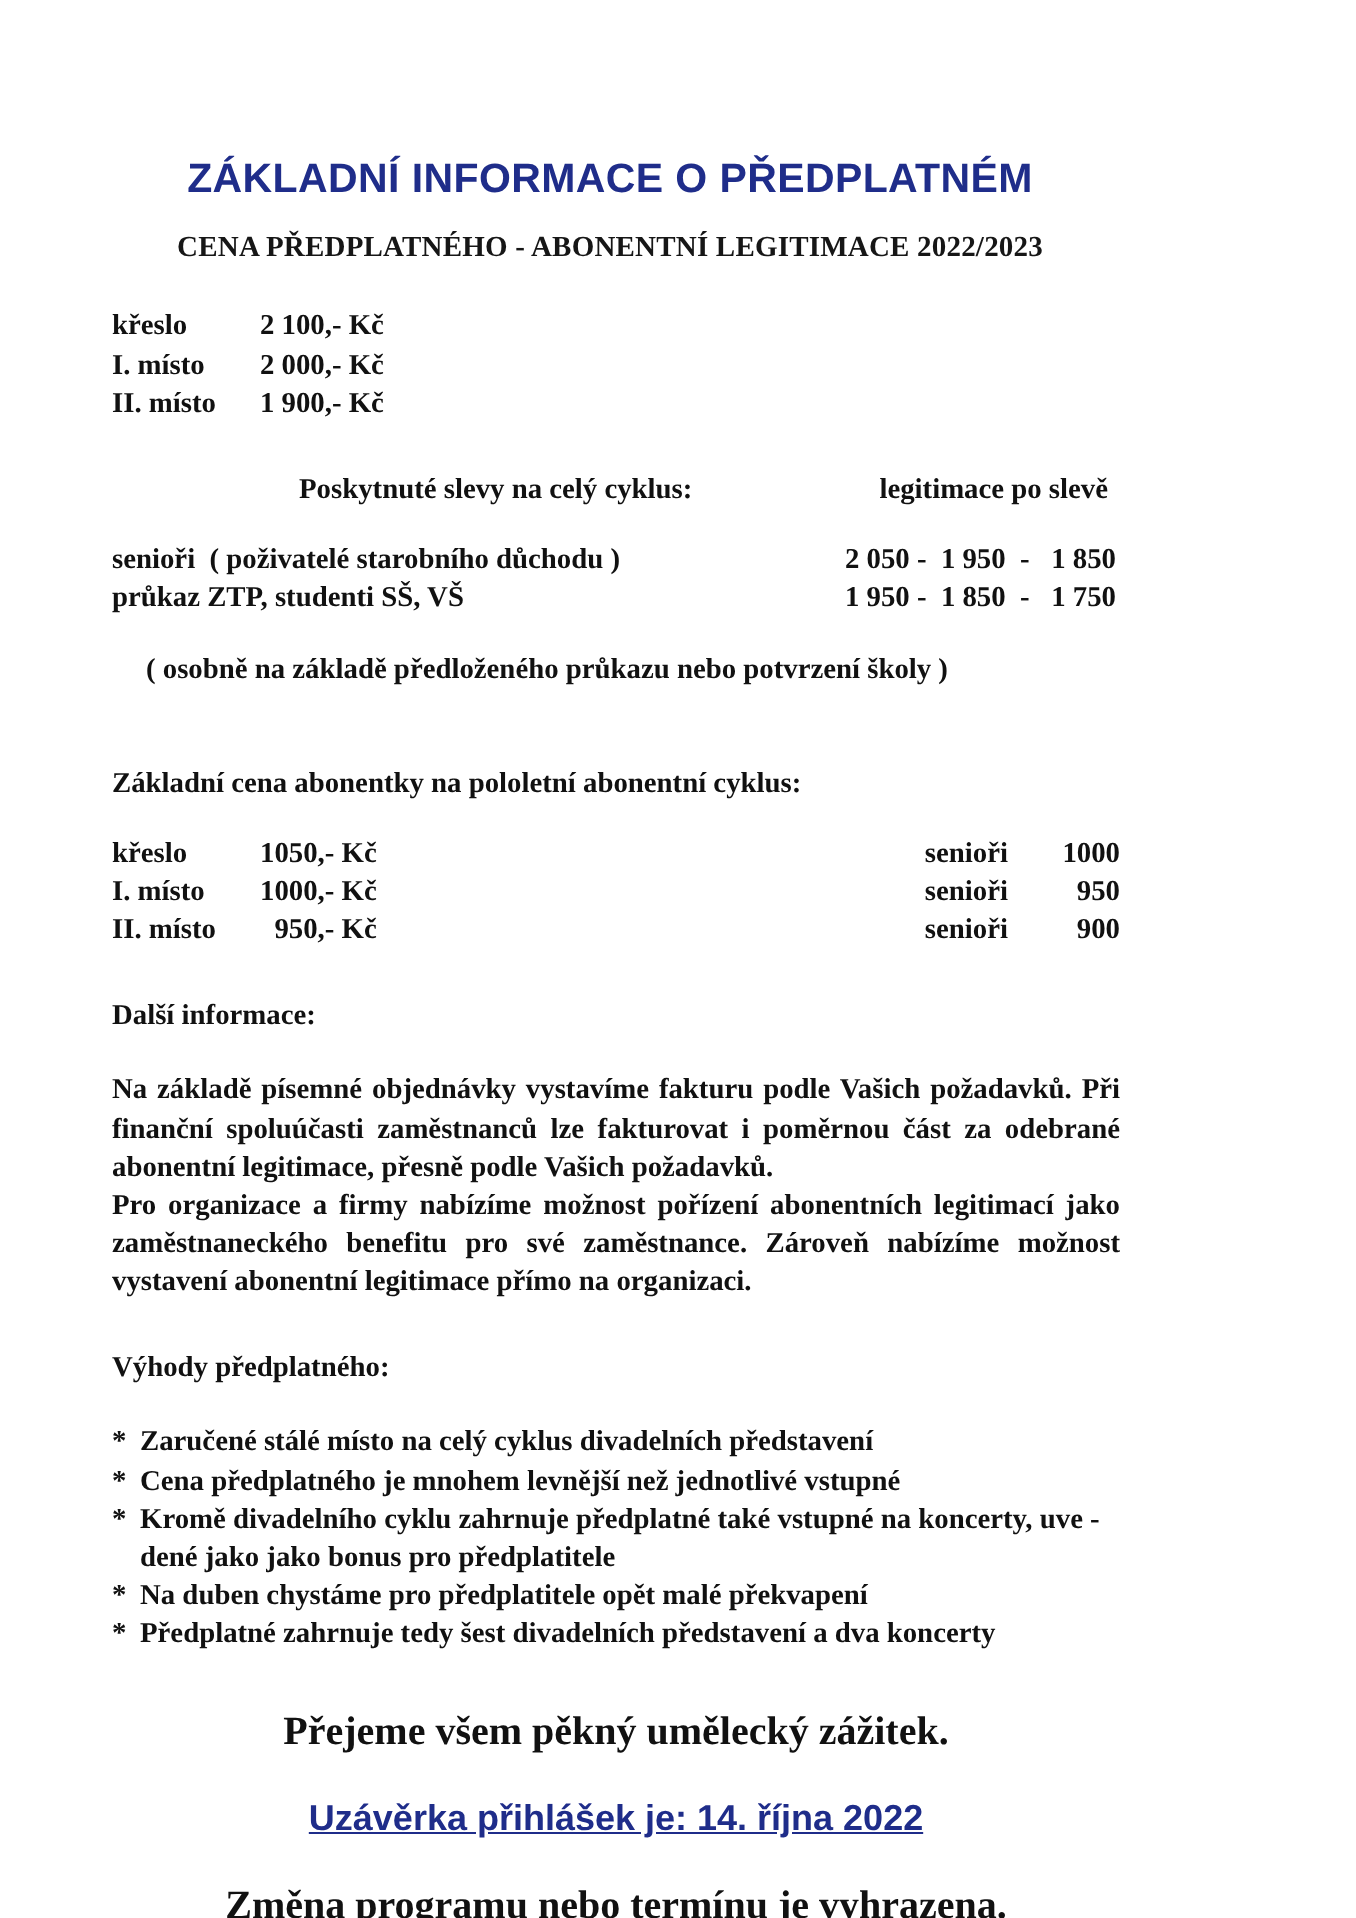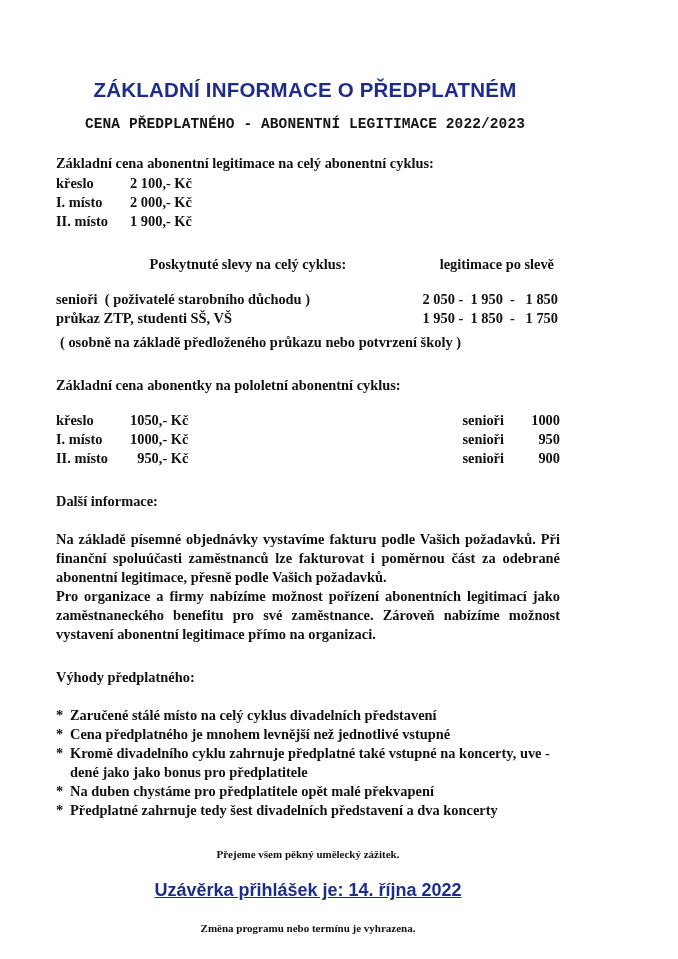--- a/index.html
+++ b/index.html
@@ -33,21 +33,21 @@
     font-weight: bold;
     font-size: 20.5px;
     letter-spacing: 0.2px;
     margin: 0;
     padding-top: 79px;
     line-height: 1.1;
   }
   .subtitle {
     text-align: center;
     color: #161616;
-    font-family: Liberation Mono, monospace;
+    font-family: Liberation Serif, serif;
     font-weight: bold;
     font-size: 14.5px;
     letter-spacing: 0.1px;
     margin: 0;
     padding-top: 15px;
     line-height: 1.1;
   }
 
   
   .body {
@@ -96,21 +96,21 @@
     display: flex;
     margin: 0;
     white-space: pre;
   }
   .disc-row .who { flex: 1 1 auto; }
   .disc-row .amounts {
     flex: 0 0 172px;
     text-align: right;
     padding-right: 2px;
   }
-  .note-line { margin: 4px; white-space: pre; }
+  .note-line { margin: 17px; white-space: pre; }
 
   
   .para {
     margin: 0;
     text-align: justify;
     text-justify: inter-word;
   }
 
   
   .bullet {
@@ -122,21 +122,21 @@
     width: 14px;
   }
   .bullet .btext { flex: 1 1 auto; }
   .bullet .btext .cont { display: block; }
 
   
   .center-line {
     text-align: center;
     margin: 0;
     font-weight: bold;
-    font-size: 11px;
+    font-size: 20px;
   }
   .deadline {
     text-align: center;
     margin: 0;
     color: #1f2d8a;
     font-family: "Liberation Sans", "DejaVu Sans", sans-serif;
     font-weight: bold;
     font-size: 18px;
     text-decoration: underline;
   }
@@ -153,21 +153,20 @@
 <div class="page">
 
   <h1 class="title">ZÁKLADNÍ INFORMACE O PŘEDPLATNÉM</h1>
   <h2 class="subtitle">CENA PŘEDPLATNÉHO - ABONENTNÍ LEGITIMACE  2022/2023</h2>
 
   <div class="gap-22"></div>
 
   <div class="body">
 
     <section>
-      <p class="sec-head">Základní cena abonentní legitimace na celý abonentní cyklus:</p>
       <div class="price-row">
         <span class="lbl">křeslo</span>
         <span class="val">2 100,- Kč</span>
       </div>
       <div class="price-row">
         <span class="lbl">I. místo</span>
         <span class="val">2 000,- Kč</span>
       </div>
       <div class="price-row">
         <span class="lbl">II. místo</span>

